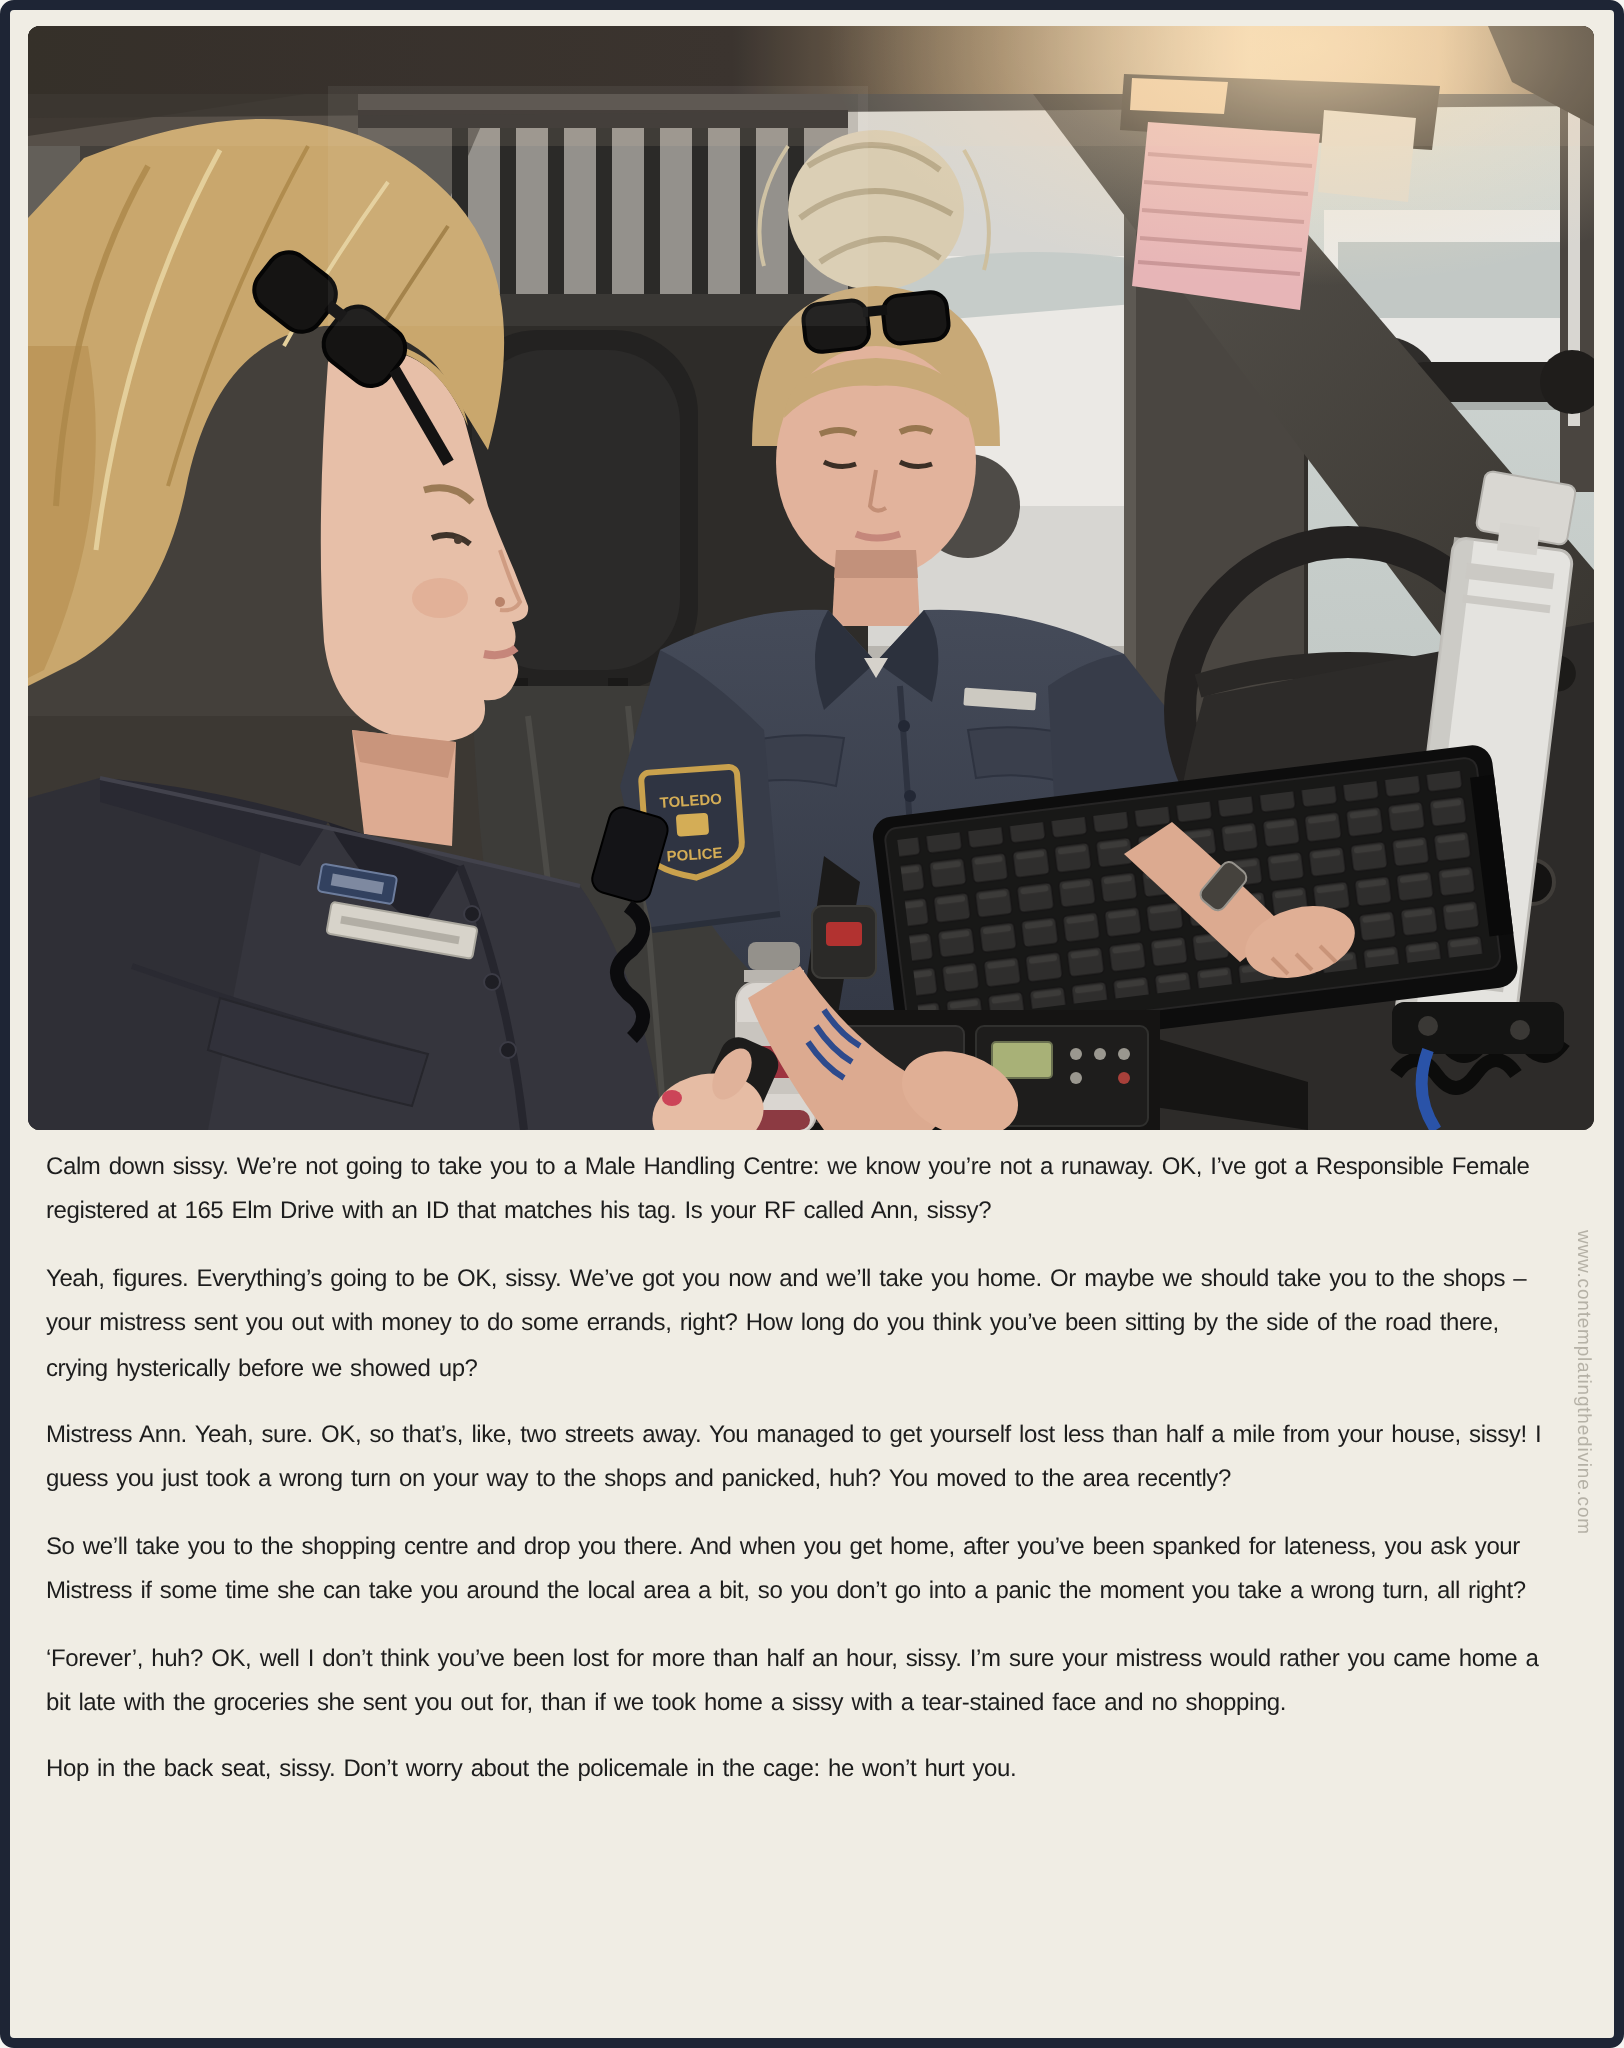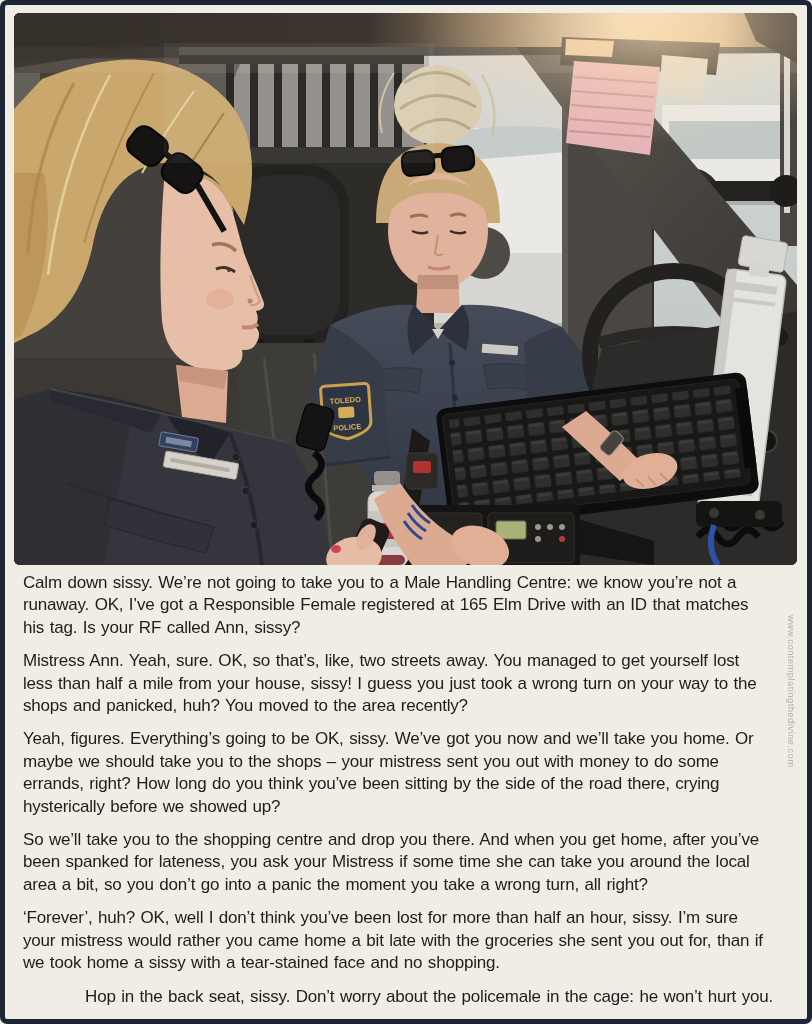--- a/index.html
+++ b/index.html
@@ -17,27 +17,27 @@
     margin:8px 10px 0 9px;
     width:783px;height:552px;
     border-radius:6px;
     overflow:hidden;
     background:#3c3833;
   }
   .photo-frame svg{display:block;}
   .caption{
     margin:7px 34px 0 18px;
     color:#1d1d1d;
-    font-size:17px;
+    font-size:12px;
     line-height:22.4px;
     letter-spacing:-0.2px;
     word-spacing:1px;
   }
   .caption p{margin:0 0 11px 0;}
-  .caption p:last-child{margin-bottom:0;text-align:right;}
+  .caption p:last-child{margin-bottom:0;}
   .watermark{
     position:absolute;
     right:10px;top:610px;
     height:190px;
     writing-mode:vertical-rl;
     font-size:9.5px;
     letter-spacing:0.4px;
     color:#b5b1a6;
   }
 </style>
@@ -375,21 +375,21 @@
       </g>
 
       <ellipse cx="640" cy="10" rx="240" ry="120" fill="url(#flareGrad)"></ellipse>
       <rect x="0" y="0" width="783" height="60" fill="#f5dcb8" opacity="0.10"></rect>
       <rect x="150" y="30" width="270" height="120" fill="#ffffff" opacity="0.06"></rect>
     </svg>
   </div>
 
   <div class="caption">
     <p>Calm down sissy.  We’re not going to take you to a Male Handling Centre: we know you’re not a runaway.  OK, I’ve got a Responsible Female registered at 165 Elm Drive with an ID that matches his tag.  Is your RF called Ann, sissy?</p>
+    <p>Yeah, figures.  Everything’s going to be OK, sissy.  We’ve got you now and we’ll take you home.  Or maybe we should take you to the shops – your mistress sent you out with money to do some errands, right? How long do you think you’ve been sitting by the side of the road there, crying hysterically before we showed up?</p>
     <p>Mistress Ann.  Yeah, sure.  OK, so that’s, like, two streets away.  You managed to get yourself lost less than half a mile from your house, sissy!  I guess you just took a wrong turn on your way to the shops and panicked, huh? You moved to the area recently?</p>
-    <p>Yeah, figures.  Everything’s going to be OK, sissy.  We’ve got you now and we’ll take you home.  Or maybe we should take you to the shops – your mistress sent you out with money to do some errands, right? How long do you think you’ve been sitting by the side of the road there, crying hysterically before we showed up?</p>
     <p>So we’ll take you to the shopping centre and drop you there.  And when you get home, after you’ve been spanked for lateness, you ask your Mistress if some time she can take you around the local area a bit, so you don’t go into a panic the moment you take a wrong turn, all right?</p>
     <p>‘Forever’, huh?  OK, well I don’t think you’ve been lost for more than half an hour, sissy.  I’m sure your mistress would rather you came home a bit late with the groceries she sent you out for, than if we took home a sissy with a tear-stained face and no shopping.</p>
     <p>Hop in the back seat, sissy.  Don’t worry about the policemale in the cage: he won’t hurt you.</p>
   </div>
 
   <div class="watermark">www.contemplatingthedivine.com</div>
 </div>
 
 </body></html>

